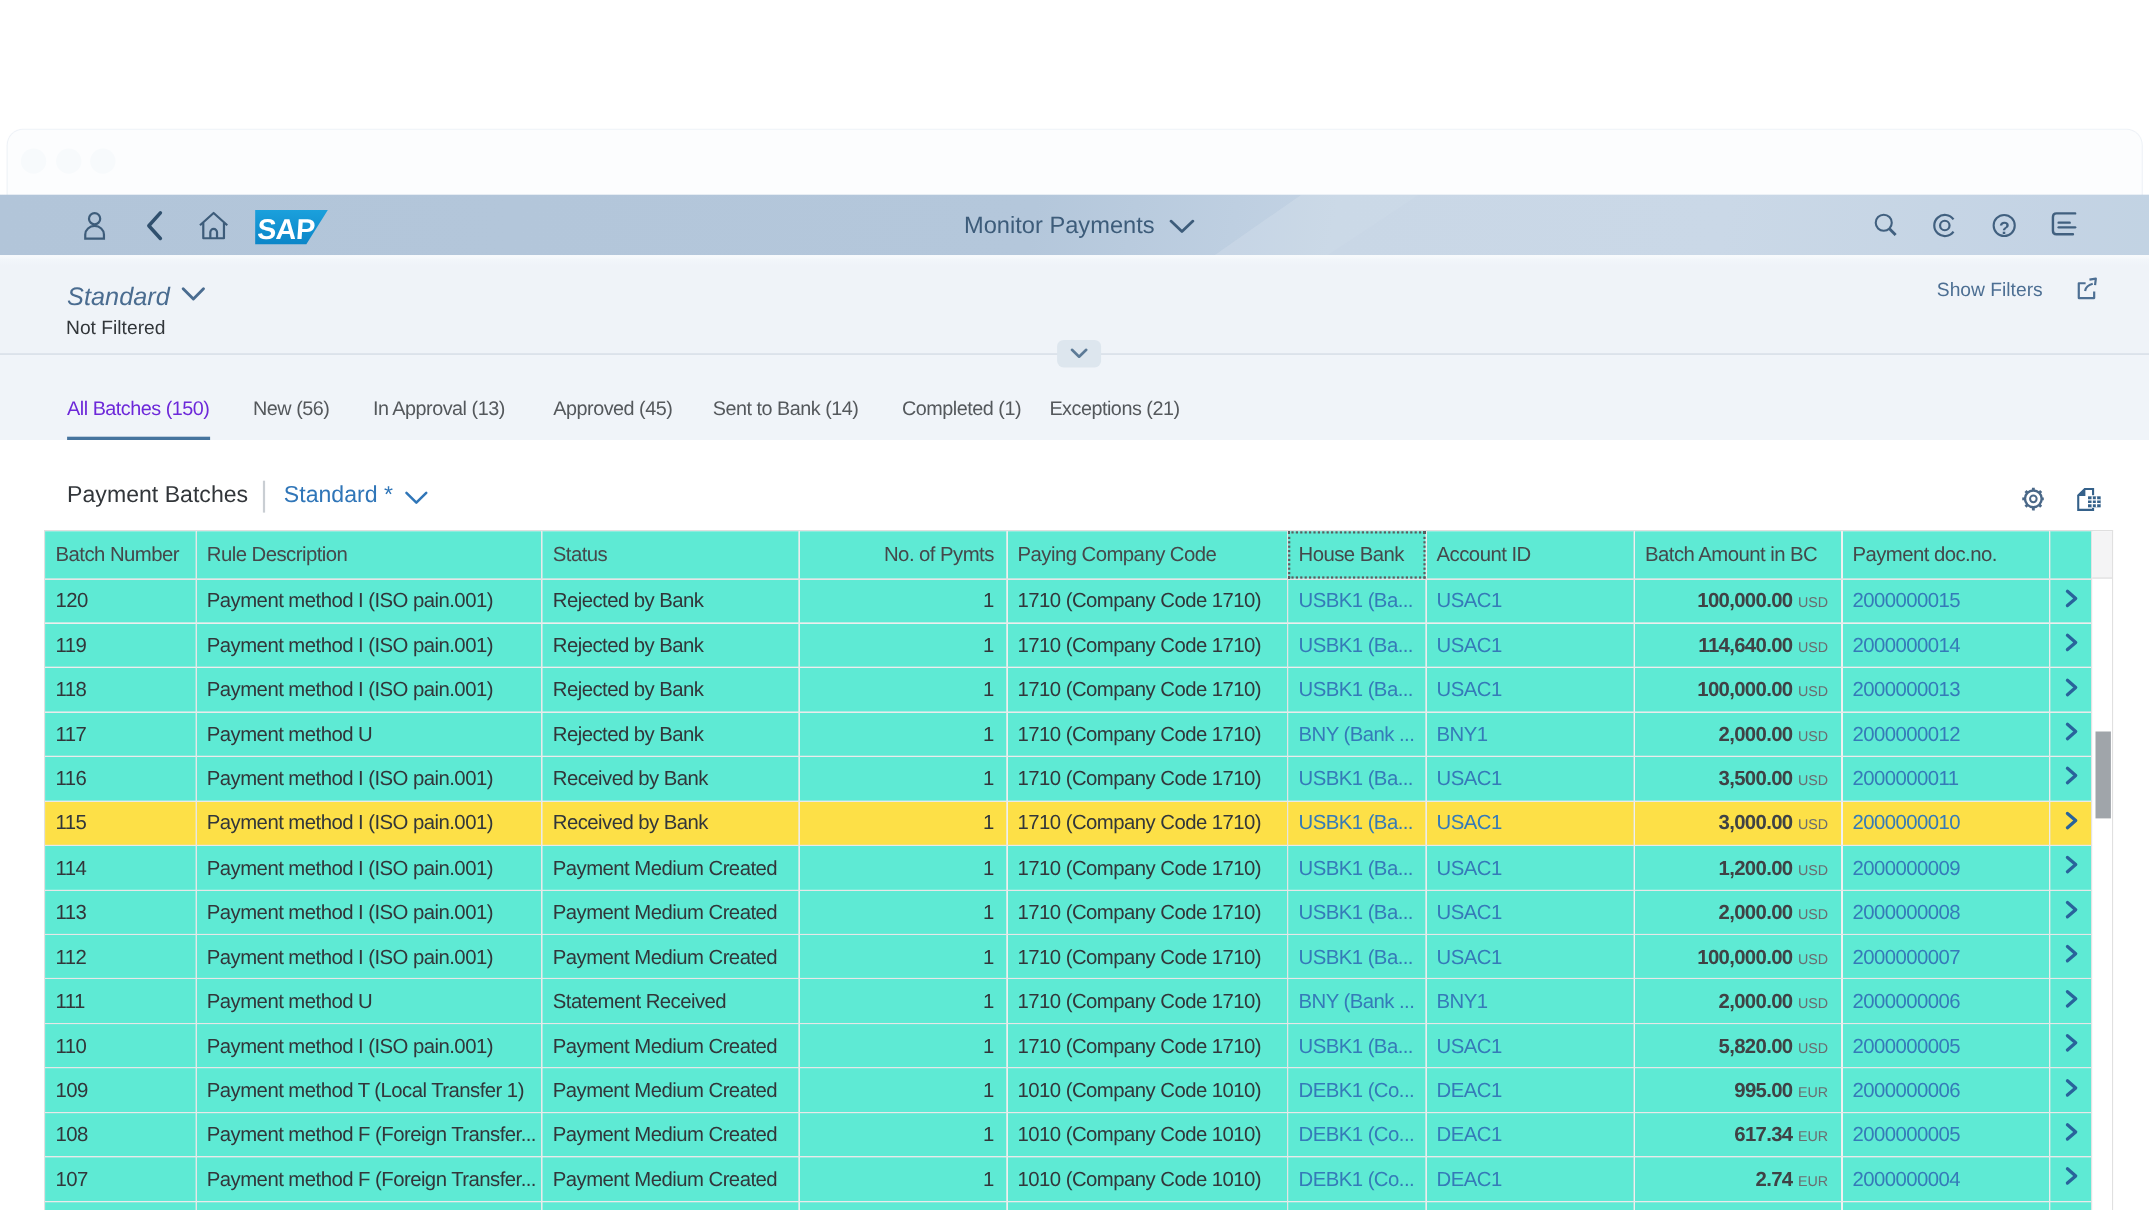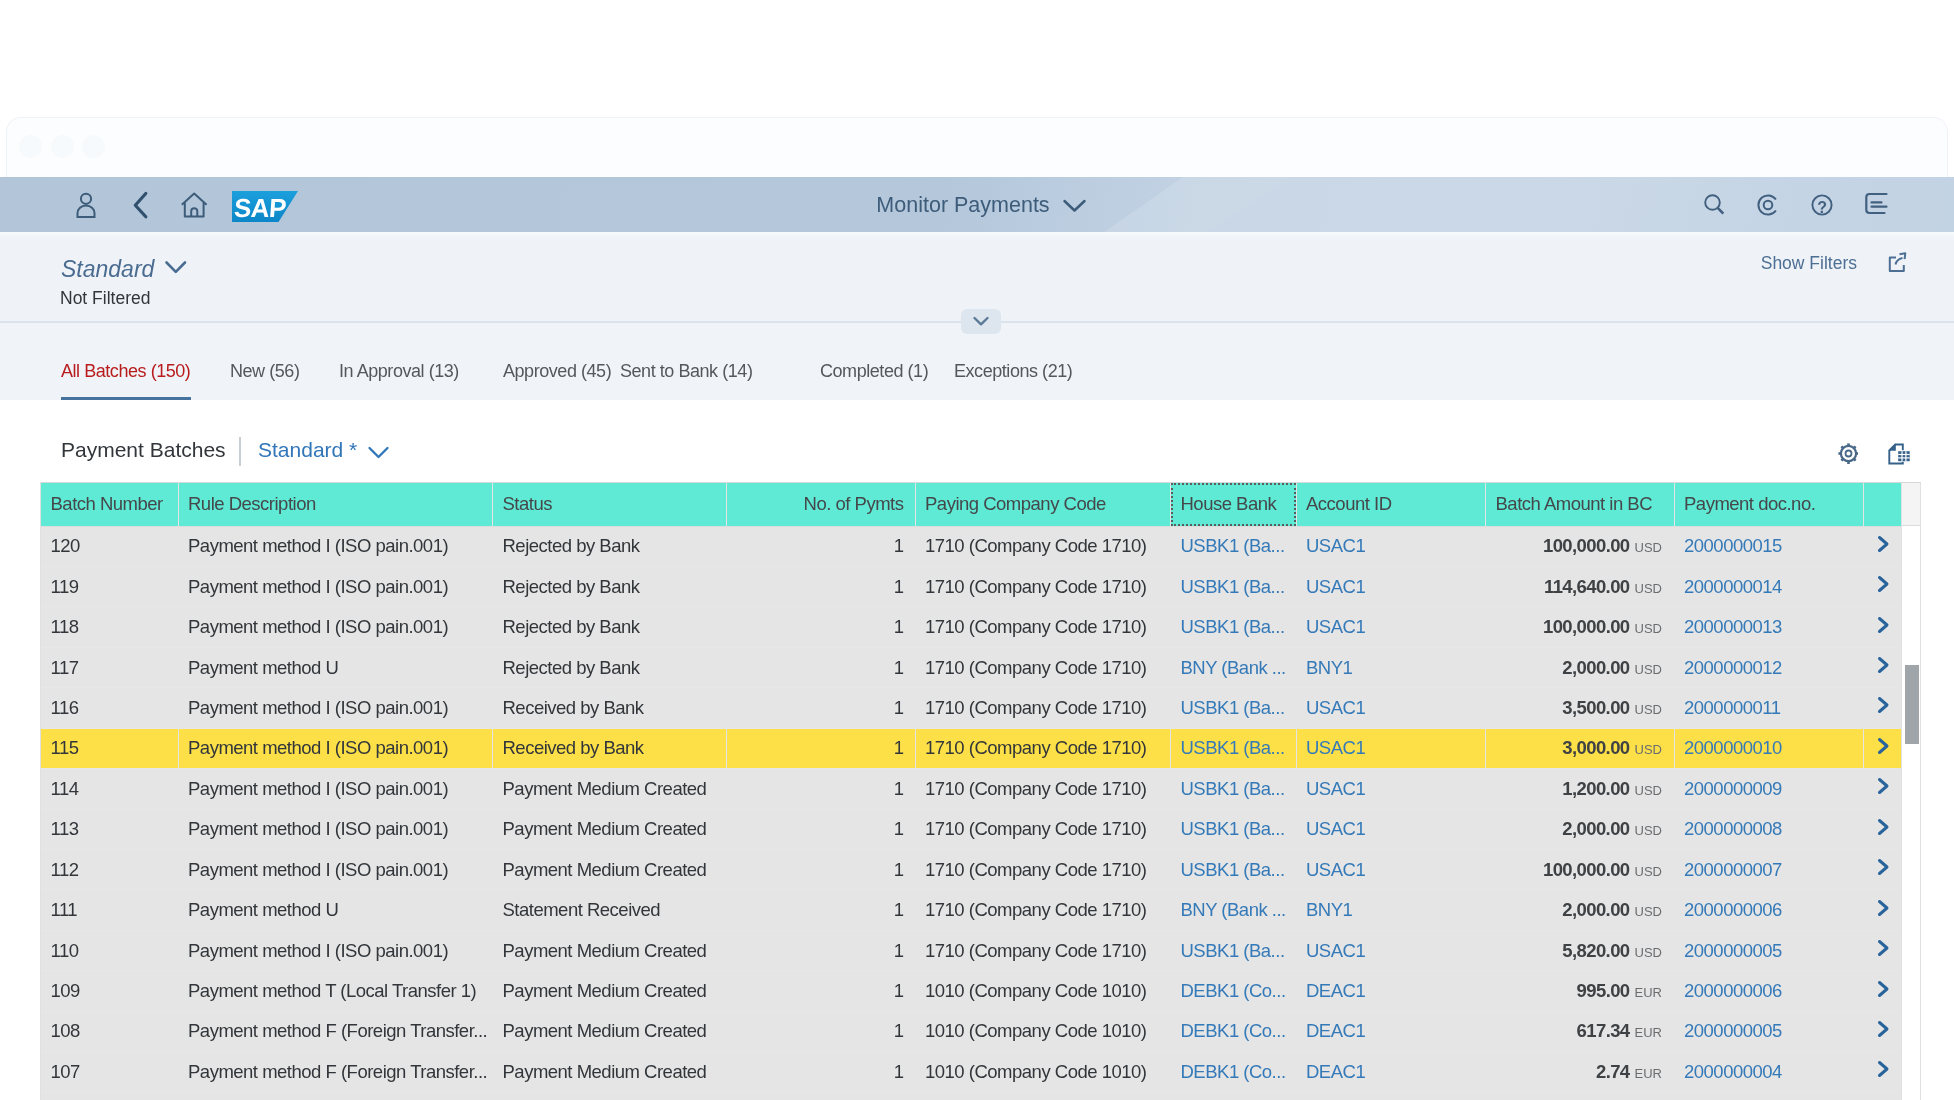--- a/index.html
+++ b/index.html
@@ -28,38 +28,38 @@
   #showfil { right:97px; top:252.5px; font-size:17.5px; color:#4d6f93; }
 
   
   #expbtn { left:961px; top:309px; width:40px; height:25px; background:#dde6ee;
     border-radius:6px; z-index:5; }
 
   
   #tabs { left:0; top:323px; width:1954px; height:77px; background:#f0f4f9; }
   .tab { position:absolute; top:38px; font-size:18px; letter-spacing:-0.45px;
     color:#54585c; white-space:nowrap; }
-  .tab.active { color:#b91c1c; }
+  .tab.active { color:#6d28d9; }
   #tabline { position:absolute; left:61px; top:74.2px; width:130px; height:3.2px; background:#46749e; }
 
   
   #tbltitle { left:61px; top:438px; font-size:21px; color:#32363a; white-space:nowrap; }
   #tdiv { left:239px; top:437px; width:1.5px; height:29px; background:#c9ced3; }
   #tblvar { left:258px; top:438px; font-size:21px; color:#3076b8; white-space:nowrap; }
 
   
   #tablewrap { left:40px; top:482px; width:1881px; height:618px;
     border-top:1px solid #d8d8d8; border-left:1px solid #e0e0e0; border-right:1px solid #e0e0e0; }
   table { border-collapse:collapse; table-layout:fixed; width:1862px;
     font-size:18.5px; letter-spacing:-0.5px; color:#32363a; }
   th, td { border-right:1px solid #e4e4e4; border-bottom:1px solid #e7e7e7; padding:0 9.5px;
     white-space:nowrap; overflow:hidden; text-align:left; font-weight:normal; }
   thead tr { height:43px; background:#5eead4; }
   thead th { color:#45484b; border-bottom:1px solid #dcdcdc; }
-  tbody tr { height:40.45px; background:#e5e5e5; }
+  tbody tr { height:40.45px; background:#5eead4; }
   tbody tr.hl { background:#fde047; }
   td.num, th.num { text-align:right; padding-right:11px; }
   a.lnk { color:#357ab8; text-decoration:none; }
   td.amt { text-align:right; padding-right:11.5px; }
   .amtv { font-weight:bold; color:#3f4245; letter-spacing:-0.6px; }
   .cur { font-size:13px; color:#6a6d70; margin-left:5px; letter-spacing:0; }
   td.chev { padding:0; text-align:center; }
   th.hb { outline:2px dotted #595c5f; outline-offset:-2px; }
 
   
@@ -86,21 +86,21 @@
 <span class="abs" id="stdtxt">Standard</span>
 <span class="abs" id="notfil">Not Filtered</span>
 <span class="abs" id="showfil">Show Filters</span>
 <div class="abs" id="expbtn"></div>
 
 <div class="abs" id="tabs">
   <span class="tab active" style="left:61px">All Batches (150)</span>
   <span class="tab" style="left:230px">New (56)</span>
   <span class="tab" style="left:339px">In Approval (13)</span>
   <span class="tab" style="left:503px">Approved (45)</span>
-  <span class="tab" style="left:620px">Sent to Bank (14)</span>
+  <span class="tab" style="left:648px">Sent to Bank (14)</span>
   <span class="tab" style="left:820px">Completed (1)</span>
   <span class="tab" style="left:954px">Exceptions (21)</span>
   <div id="tabline"></div>
 </div>
 
 <span class="abs" id="tbltitle">Payment Batches</span>
 <div class="abs" id="tdiv"></div>
 <span class="abs" id="tblvar">Standard *</span>
 
 <div class="abs" id="tablewrap">

